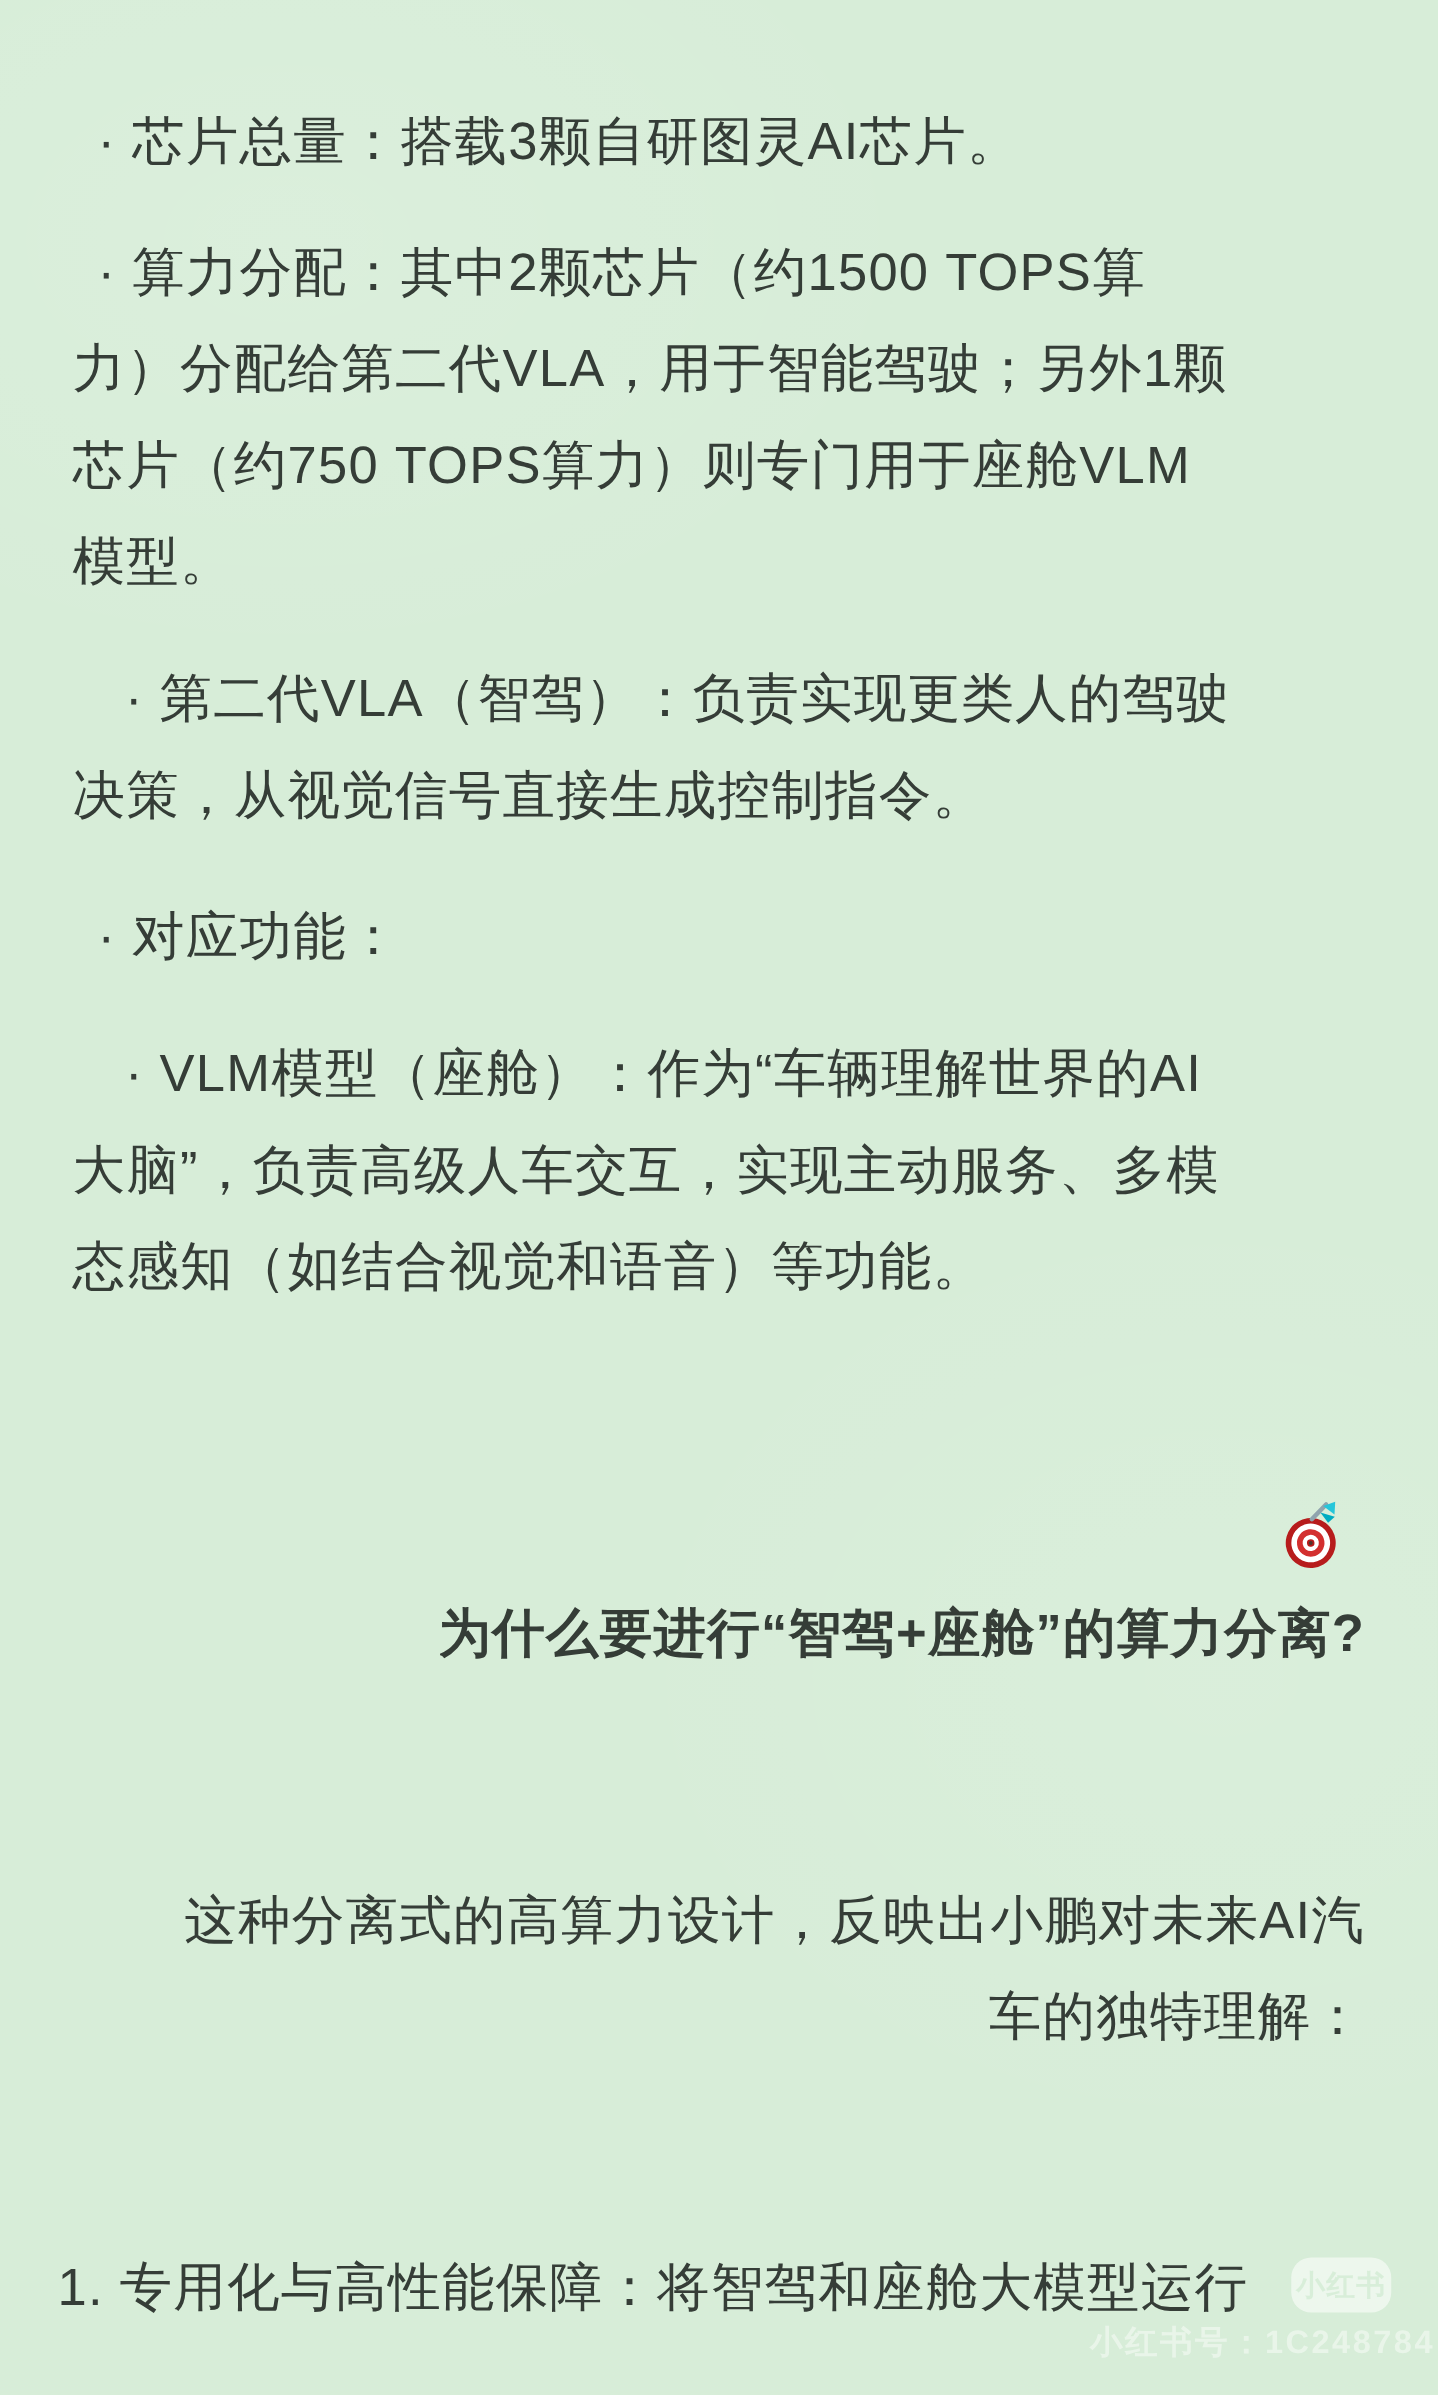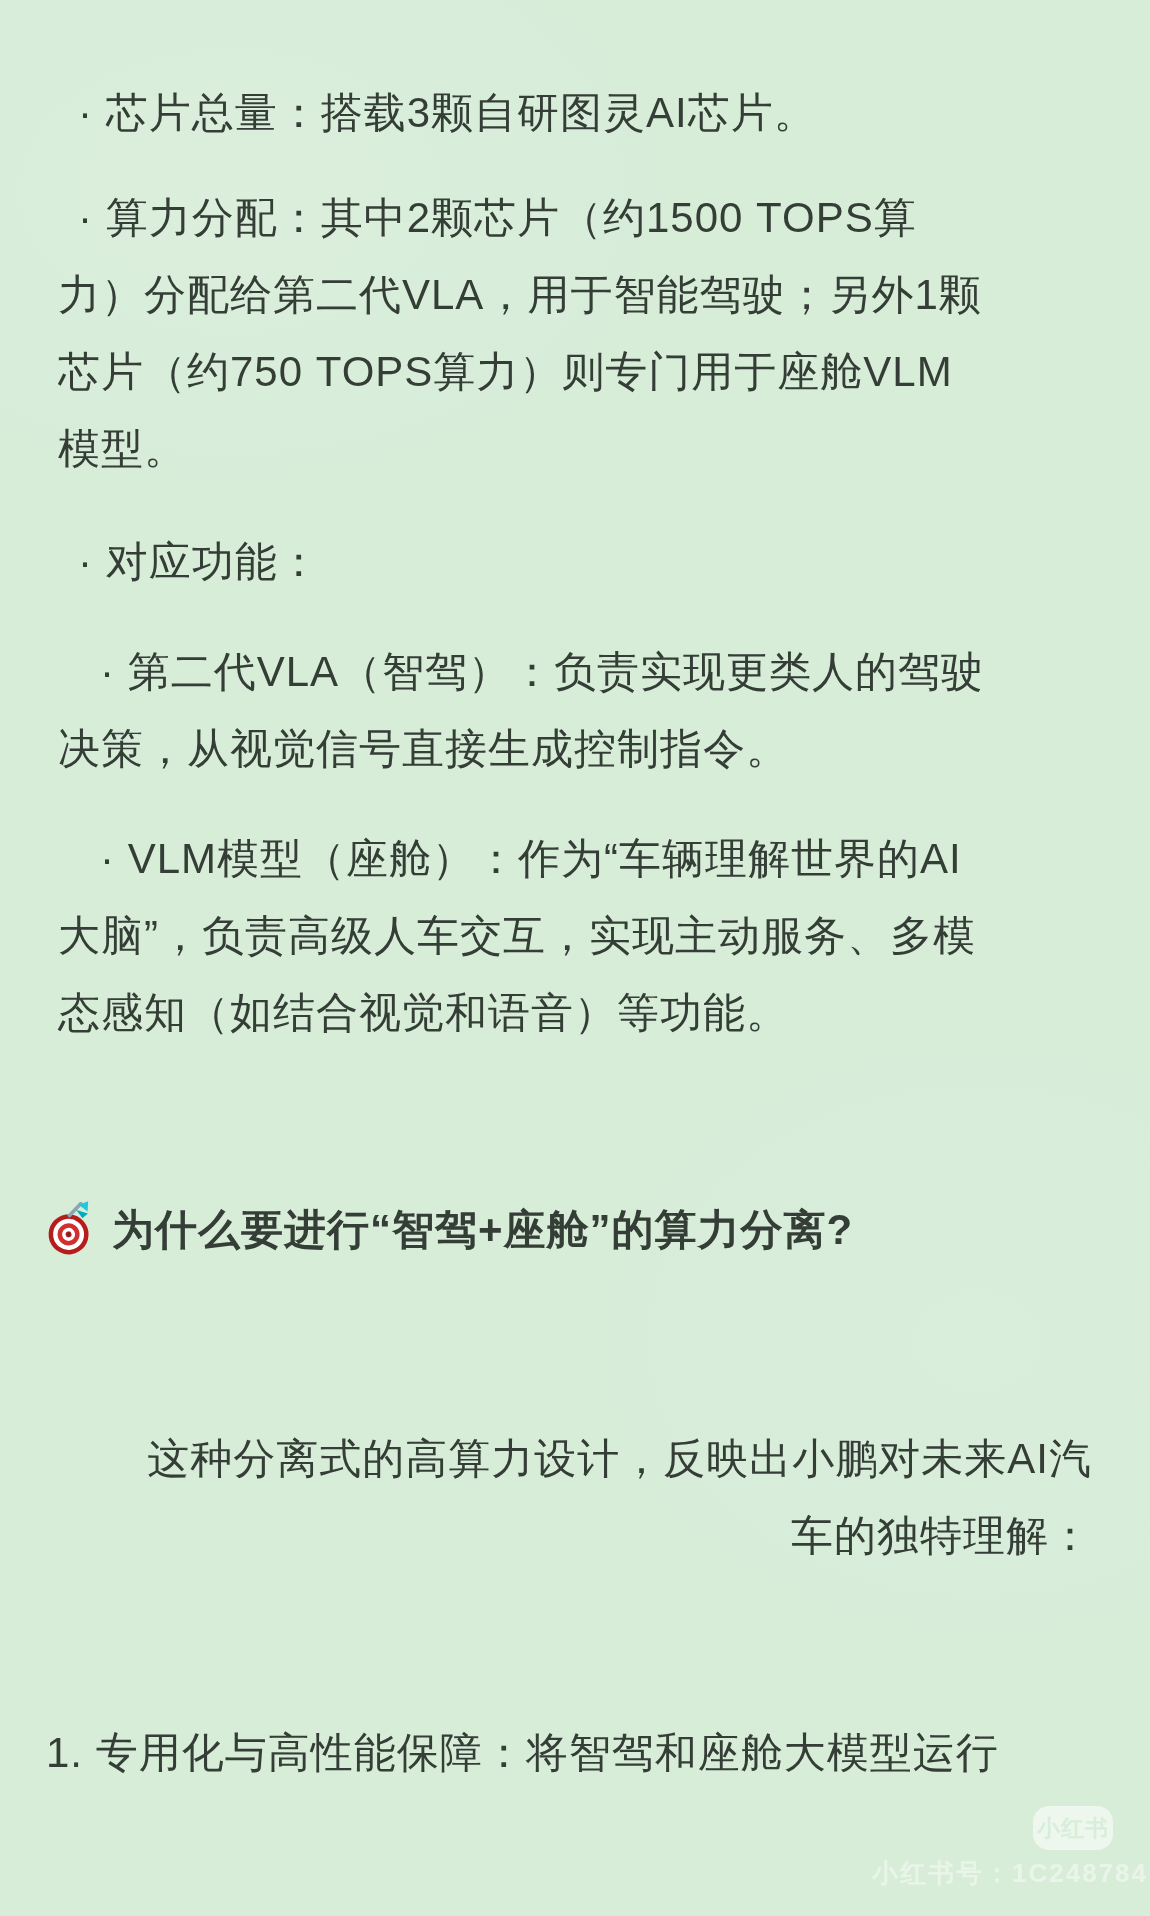--- a/index.html
+++ b/index.html
@@ -37,25 +37,26 @@
 
   .m-small  { margin-top: 28px; }
   .m-med    { margin-top: 36px; }
   .m-med2   { margin-top: 33px; }
   .m-big    { margin-top: 140px; }
   .m-big2   { margin-top: 152px; text-align: right; }
 
   .question-line {
     margin-top: 140px;
     display: flex;
-    align-items: center;
+    align-items: flex-end;
     font-size: 42px;
     line-height: 77px;
     font-weight: 700;
     letter-spacing: 1px;
+    flex-direction: column;
   }
   .question-line .icon-wrap {
     flex: 0 0 auto;
     width: 50px;
     height: 77px;
     display: flex;
     align-items: center;
     margin-right: 16px;
   }
   .question-line svg {
@@ -95,24 +96,24 @@
 
 <div class="content">
 
   <p class="para bulleted level1">· 芯片总量：搭载3颗自研图灵AI芯片。</p>
 
   <p class="para bulleted level1 m-small">· 算力分配：其中2颗芯片（约1500 TOPS算
 力）分配给第二代VLA，用于智能驾驶；另外1颗
 芯片（约750 TOPS算力）则专门用于座舱VLM
 模型。</p>
 
-  <p class="para bulleted level1 m-med">· 对应功能：</p>
-
   <p class="para bulleted level2 m-med2">· 第二代VLA（智驾）：负责实现更类人的驾驶
 决策，从视觉信号直接生成控制指令。</p>
+
+  <p class="para bulleted level1 m-med">· 对应功能：</p>
 
   <p class="para bulleted level2 m-med2">· VLM模型（座舱）：作为“车辆理解世界的AI
 大脑”，负责高级人车交互，实现主动服务、多模
 态感知（如结合视觉和语音）等功能。</p>
 
   <div class="question-line">
     <span class="icon-wrap">
       <svg width="50" height="54" viewBox="0 0 50 54" aria-hidden="true">
         <circle cx="22" cy="31" r="20" fill="#b71c1c"></circle>
         <circle cx="22" cy="31" r="15.5" fill="#ffffff"></circle>

